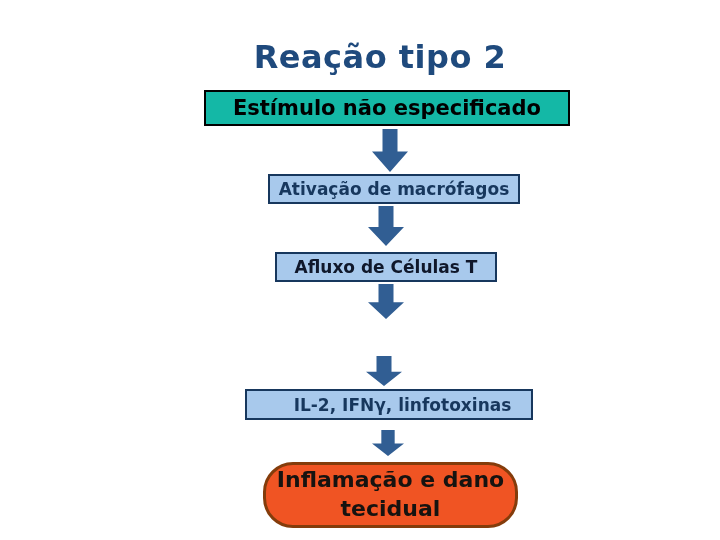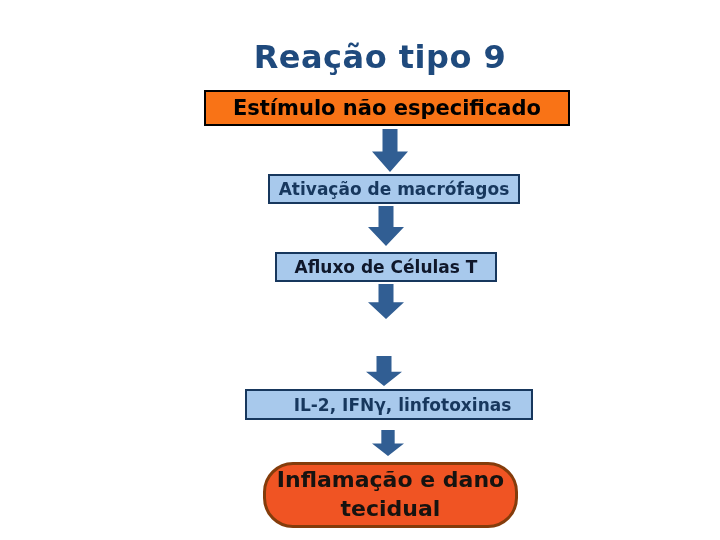--- a/index.html
+++ b/index.html
@@ -45,23 +45,23 @@
   .a2 { left: 368px; top: 206px; width: 36px; height: 40px; }
   .a3 { left: 368px; top: 284px; width: 36px; height: 35px; }
   .a4 { left: 366px; top: 356px; width: 36px; height: 30px; }
   .a5 { left: 372px; top: 430px; width: 32px; height: 26px; }
 </style>
 </head>
 <body>
 
 <div class="slide" style="background-color: rgb(255, 255, 255);">
 
-  <div class="title" style="color: rgb(31, 74, 125);">Reação tipo 9</div>
+  <div class="title" style="color: rgb(31, 74, 125);">Reação tipo 2</div>
 
-  <div class="node estimulo" style="background-color: #f97316; border-color: rgb(0, 0, 0); color: rgb(0, 0, 0); text-align: center;">Estímulo não especificado</div>
+  <div class="node estimulo" style="background-color: #14b8a6; border-color: rgb(0, 0, 0); color: rgb(0, 0, 0); text-align: center;">Estímulo não especificado</div>
 
   <svg class="arrow a1" viewBox="0 0 36 42" preserveAspectRatio="none" style="fill: rgb(49, 94, 147);">
     <polygon points="10.5,0 25.5,0 25.5,22 36,22 18,42 0,22 10.5,22"></polygon>
   </svg>
 
   <div class="node ativacao" style="background-color: rgb(168, 201, 236); border-color: rgb(23, 55, 93); color: rgb(23, 55, 93);">Ativação de macrófagos</div>
 
   <svg class="arrow a2" viewBox="0 0 36 42" preserveAspectRatio="none" style="fill: rgb(49, 94, 147);">
     <polygon points="10.5,0 25.5,0 25.5,22 36,22 18,42 0,22 10.5,22"></polygon>
   </svg>

